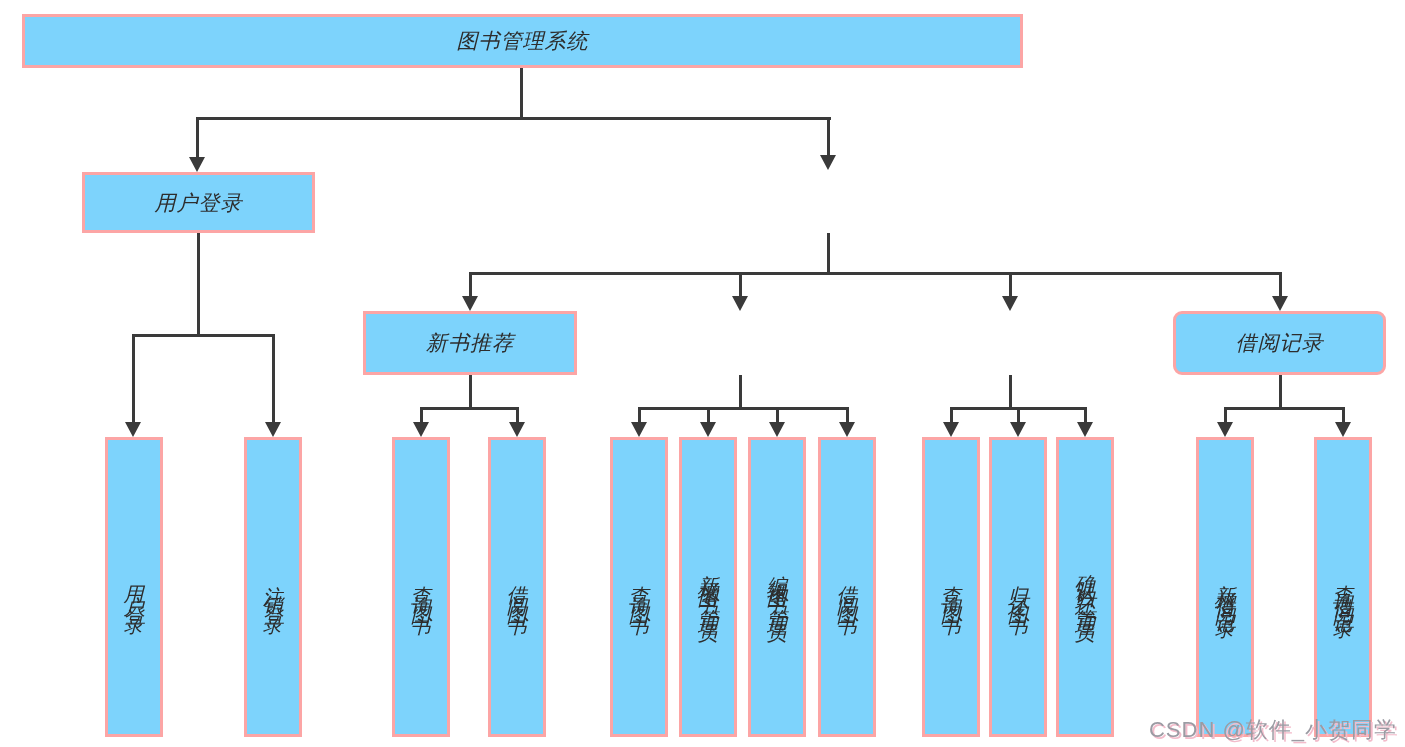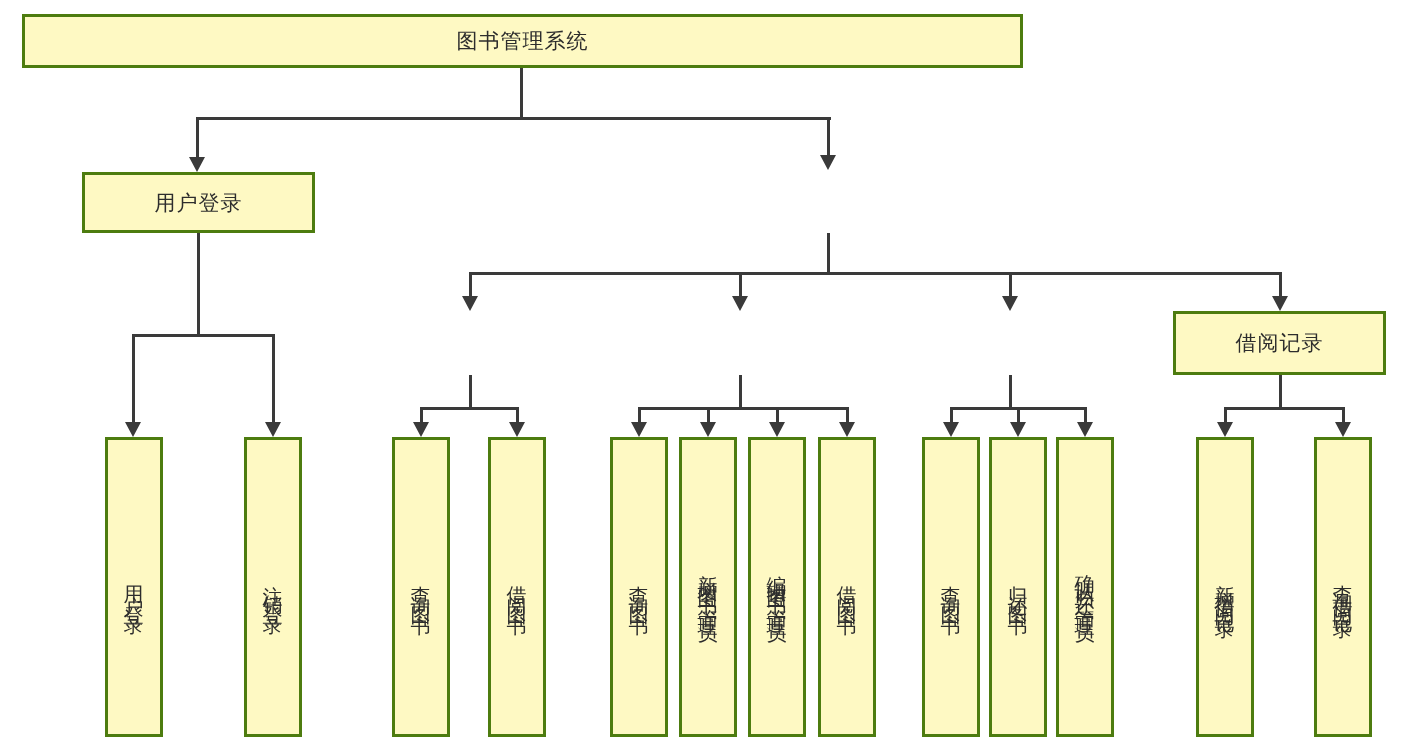--- a/index.html
+++ b/index.html
@@ -1,23 +1,23 @@
 <!DOCTYPE html>
 <html><head>
 <meta charset="utf-8">
 <style>
   html,body { margin:0; padding:0; background:#ffffff; }
   .canvas {
     position:relative; width:1405px; height:747px; background:#ffffff;
     font-family:"Liberation Sans", sans-serif; color:#2d2d2d; overflow:hidden;
   }
   .box {
-    position:absolute; box-sizing:border-box; background:#fef9c3;
-    border:3px solid #4d7c0f; display:flex; align-items:center; justify-content:center;
-    font-size:21px; letter-spacing:1px; text-align:center; z-index:2;
+    position:absolute; box-sizing:border-box; background:#7dd3fc;
+    border:3px solid #fca5a5; display:flex; align-items:center; justify-content:center;
+    font-size:21px; letter-spacing:1px; text-align:center; z-index:2;font-style:italic;
   }
   .leaf {
     writing-mode:vertical-rl; text-orientation:mixed;
     font-size:20px; letter-spacing:10px; line-height:1;
     padding-top:6px;
   }
   .leaf.long { letter-spacing:7px; font-size:20px; }
   .v { position:absolute; width:3px; background:#3a3a3a; z-index:1; }
   .h { position:absolute; height:3px; background:#3a3a3a; z-index:1; }
   .ah {
@@ -31,37 +31,38 @@
     text-shadow:2px 2px 0 #f3bccb;
   }
 
   
   .n-root     { left:22px;   top:14px;  width:1001px; height:54px; }
   .n-login    { left:82px;   top:172px; width:233px;  height:61px; }
   .n-mgmt     { left:710px;  top:170px; width:237px;  height:63px; }
   .n-newbook  { left:363px;  top:311px; width:214px;  height:64px; }
   .n-borrow   { left:635px;  top:311px; width:213px;  height:64px; }
   .n-current  { left:903px;  top:311px; width:215px;  height:64px; }
-  .n-records  { left:1173px; top:311px; width:213px;  height:64px; }
+  .n-records  { left:1173px; top:311px; width:213px;  height:64px;border-radius:9px; }
 
   
   .lf { top:437px; width:58px; height:300px; }
   .l1a{ left:105px; } .l1b{ left:244px; }
   .l2a{ left:392px; } .l2b{ left:488px; }
   .l3a{ left:610px; } .l3b{ left:679px; } .l3c{ left:748px; } .l3d{ left:818px; }
   .l4a{ left:922px; } .l4b{ left:989px; } .l4c{ left:1056px; }
   .l5a{ left:1196px;} .l5b{ left:1314px;}
 </style>
 </head>
 <body>
 
 <div class="canvas">
 
   <div class="box n-root">图书管理系统</div>
   <div class="box n-login">用户登录</div>
+  <div class="box n-newbook">新书推荐</div>
   <div class="box n-records">借阅记录</div>
 
   <div class="box leaf lf l1a">用户登录</div>
   <div class="box leaf lf l1b">注销登录</div>
   <div class="box leaf lf l2a">查询图书</div>
   <div class="box leaf lf l2b">借阅图书</div>
   <div class="box leaf lf l3a">查询图书</div>
   <div class="box leaf long lf l3b">新增图书（管理员）</div>
   <div class="box leaf long lf l3c">编辑图书（管理员）</div>
   <div class="box leaf lf l3d">借阅图书</div>
@@ -123,14 +124,15 @@
   <i class="v" style="left:1084px;top:407px;height:16px"></i>
   <i class="ah" style="left:1077px;top:422px"></i>
 
   <i class="v" style="left:1279px;top:375px;height:35px"></i>
   <i class="h" style="left:1224px;top:407px;width:121px"></i>
   <i class="v" style="left:1224px;top:407px;height:16px"></i>
   <i class="ah" style="left:1217px;top:422px"></i>
   <i class="v" style="left:1342px;top:407px;height:16px"></i>
   <i class="ah" style="left:1335px;top:422px"></i>
 
+  <div class="watermark">CSDN @软件_小贺同学</div>
 
 </div>
 
 </body></html>

